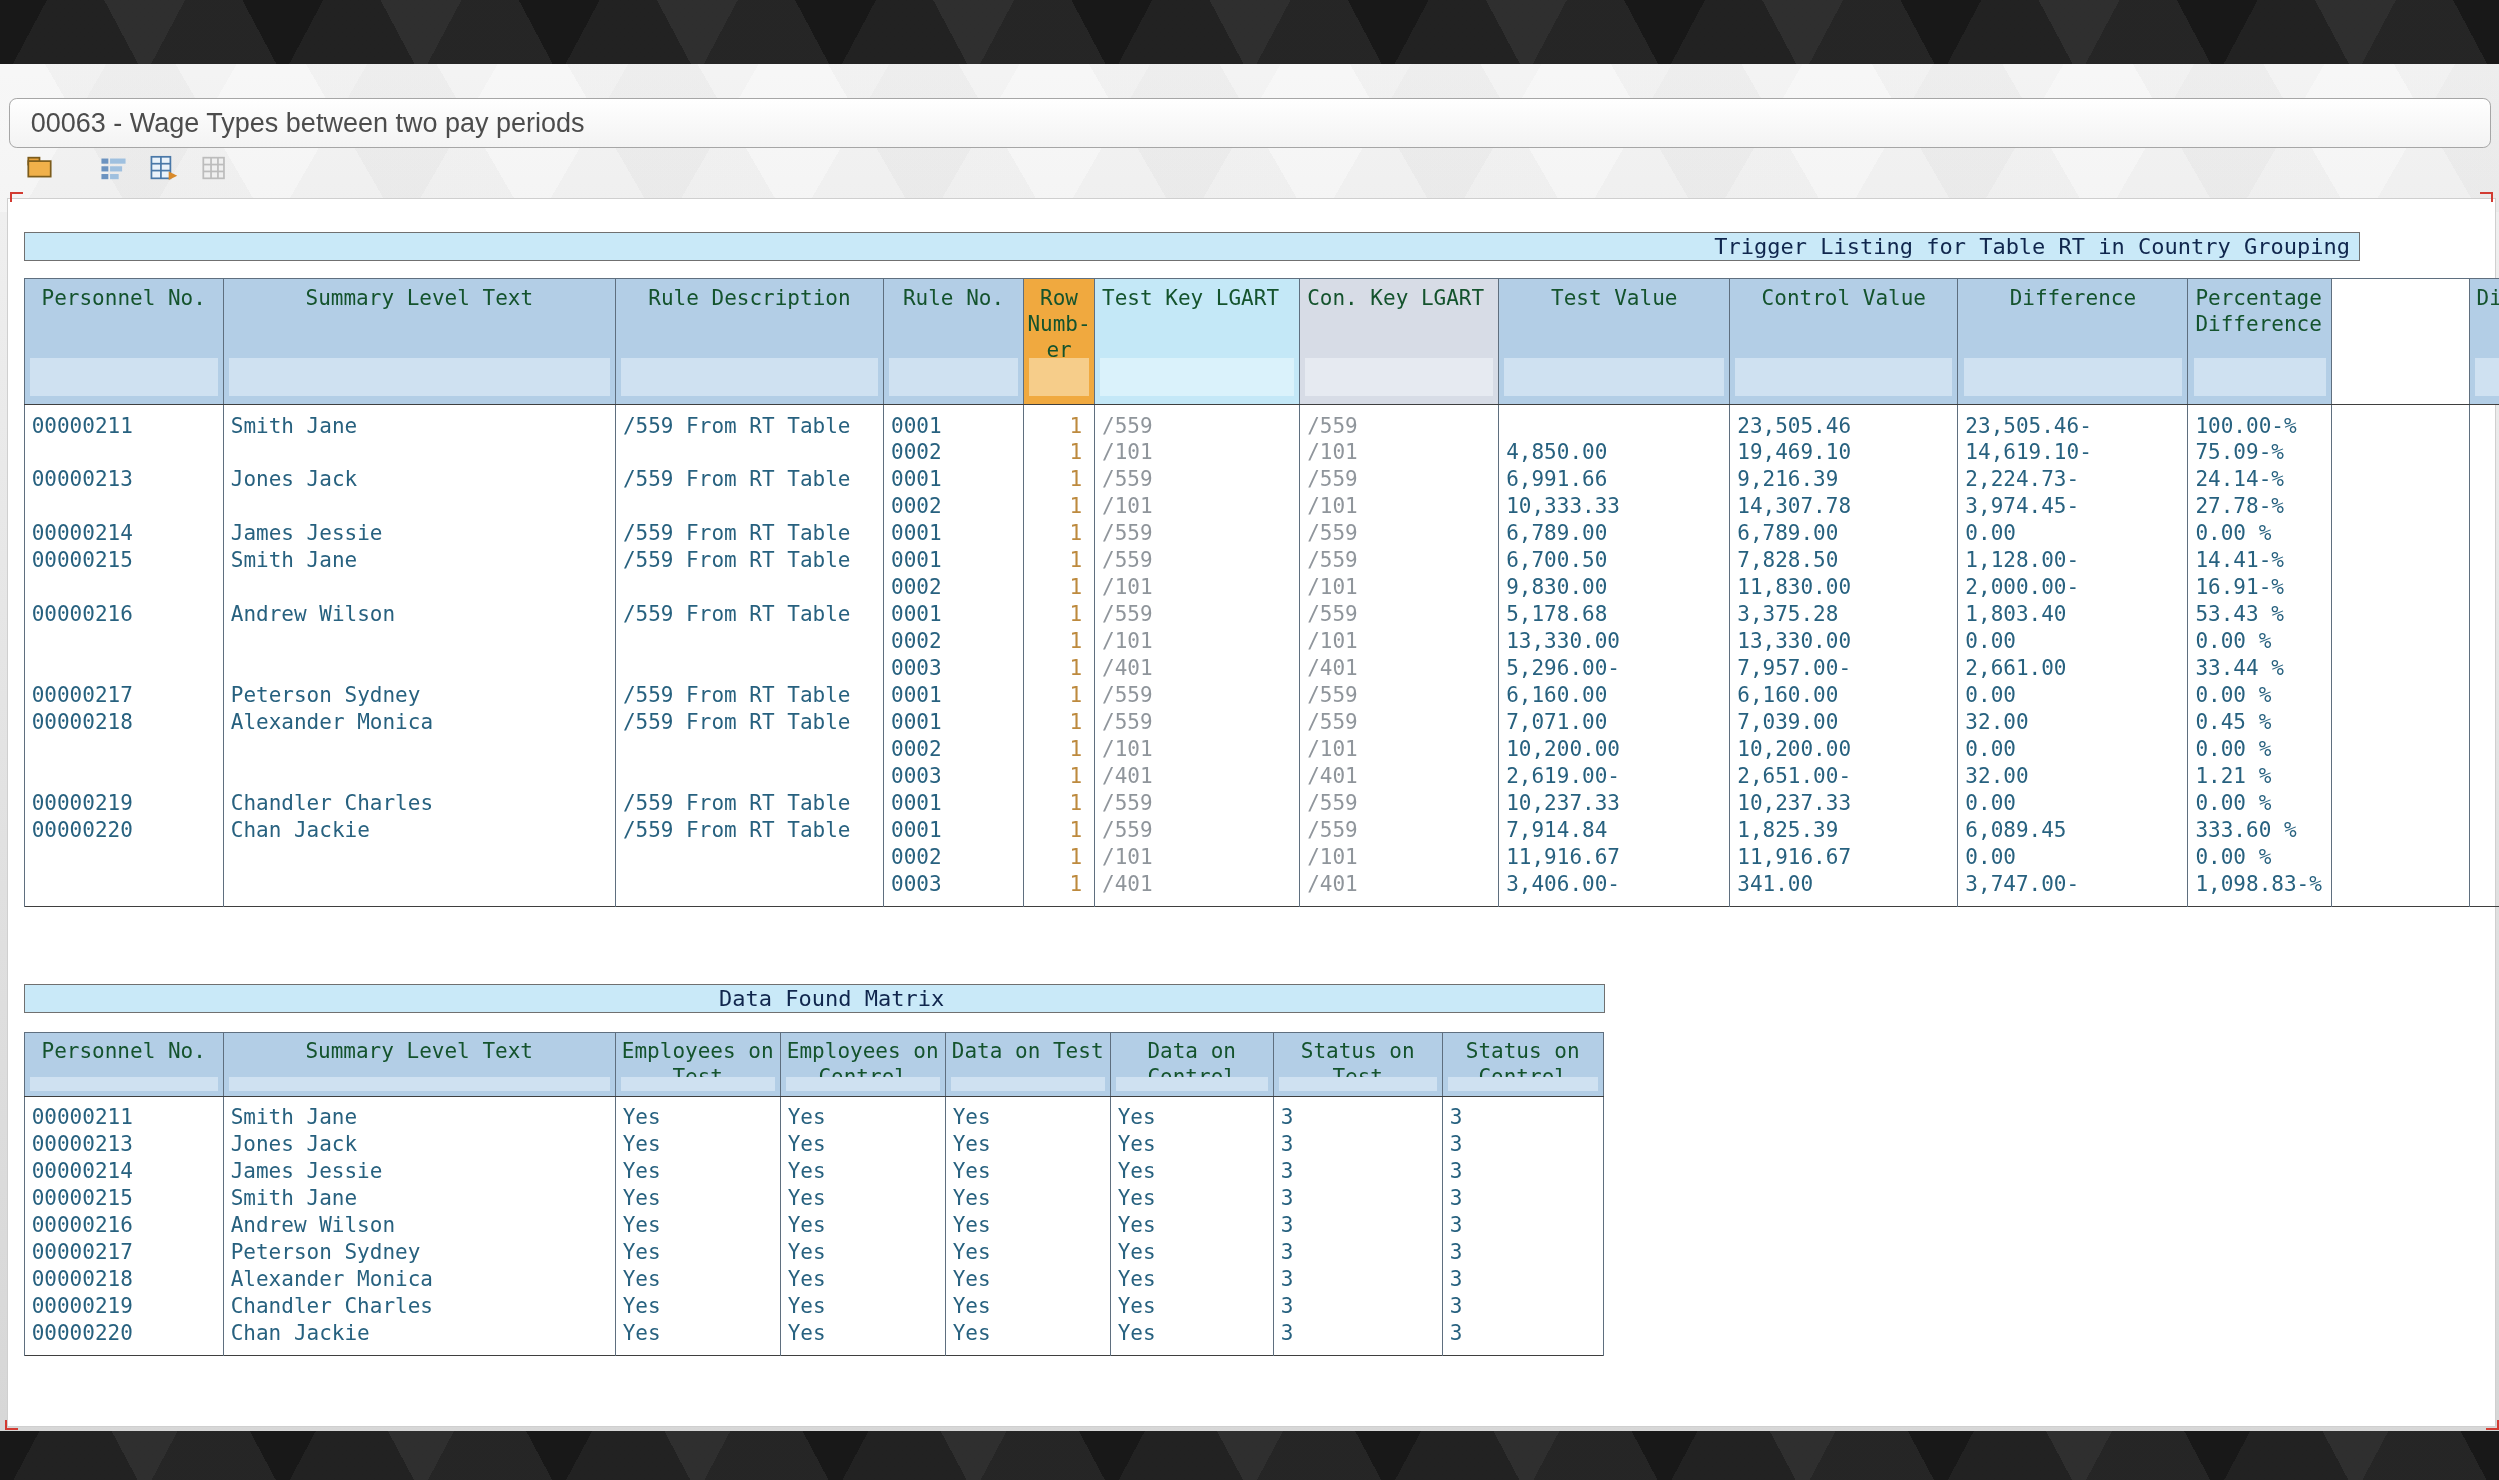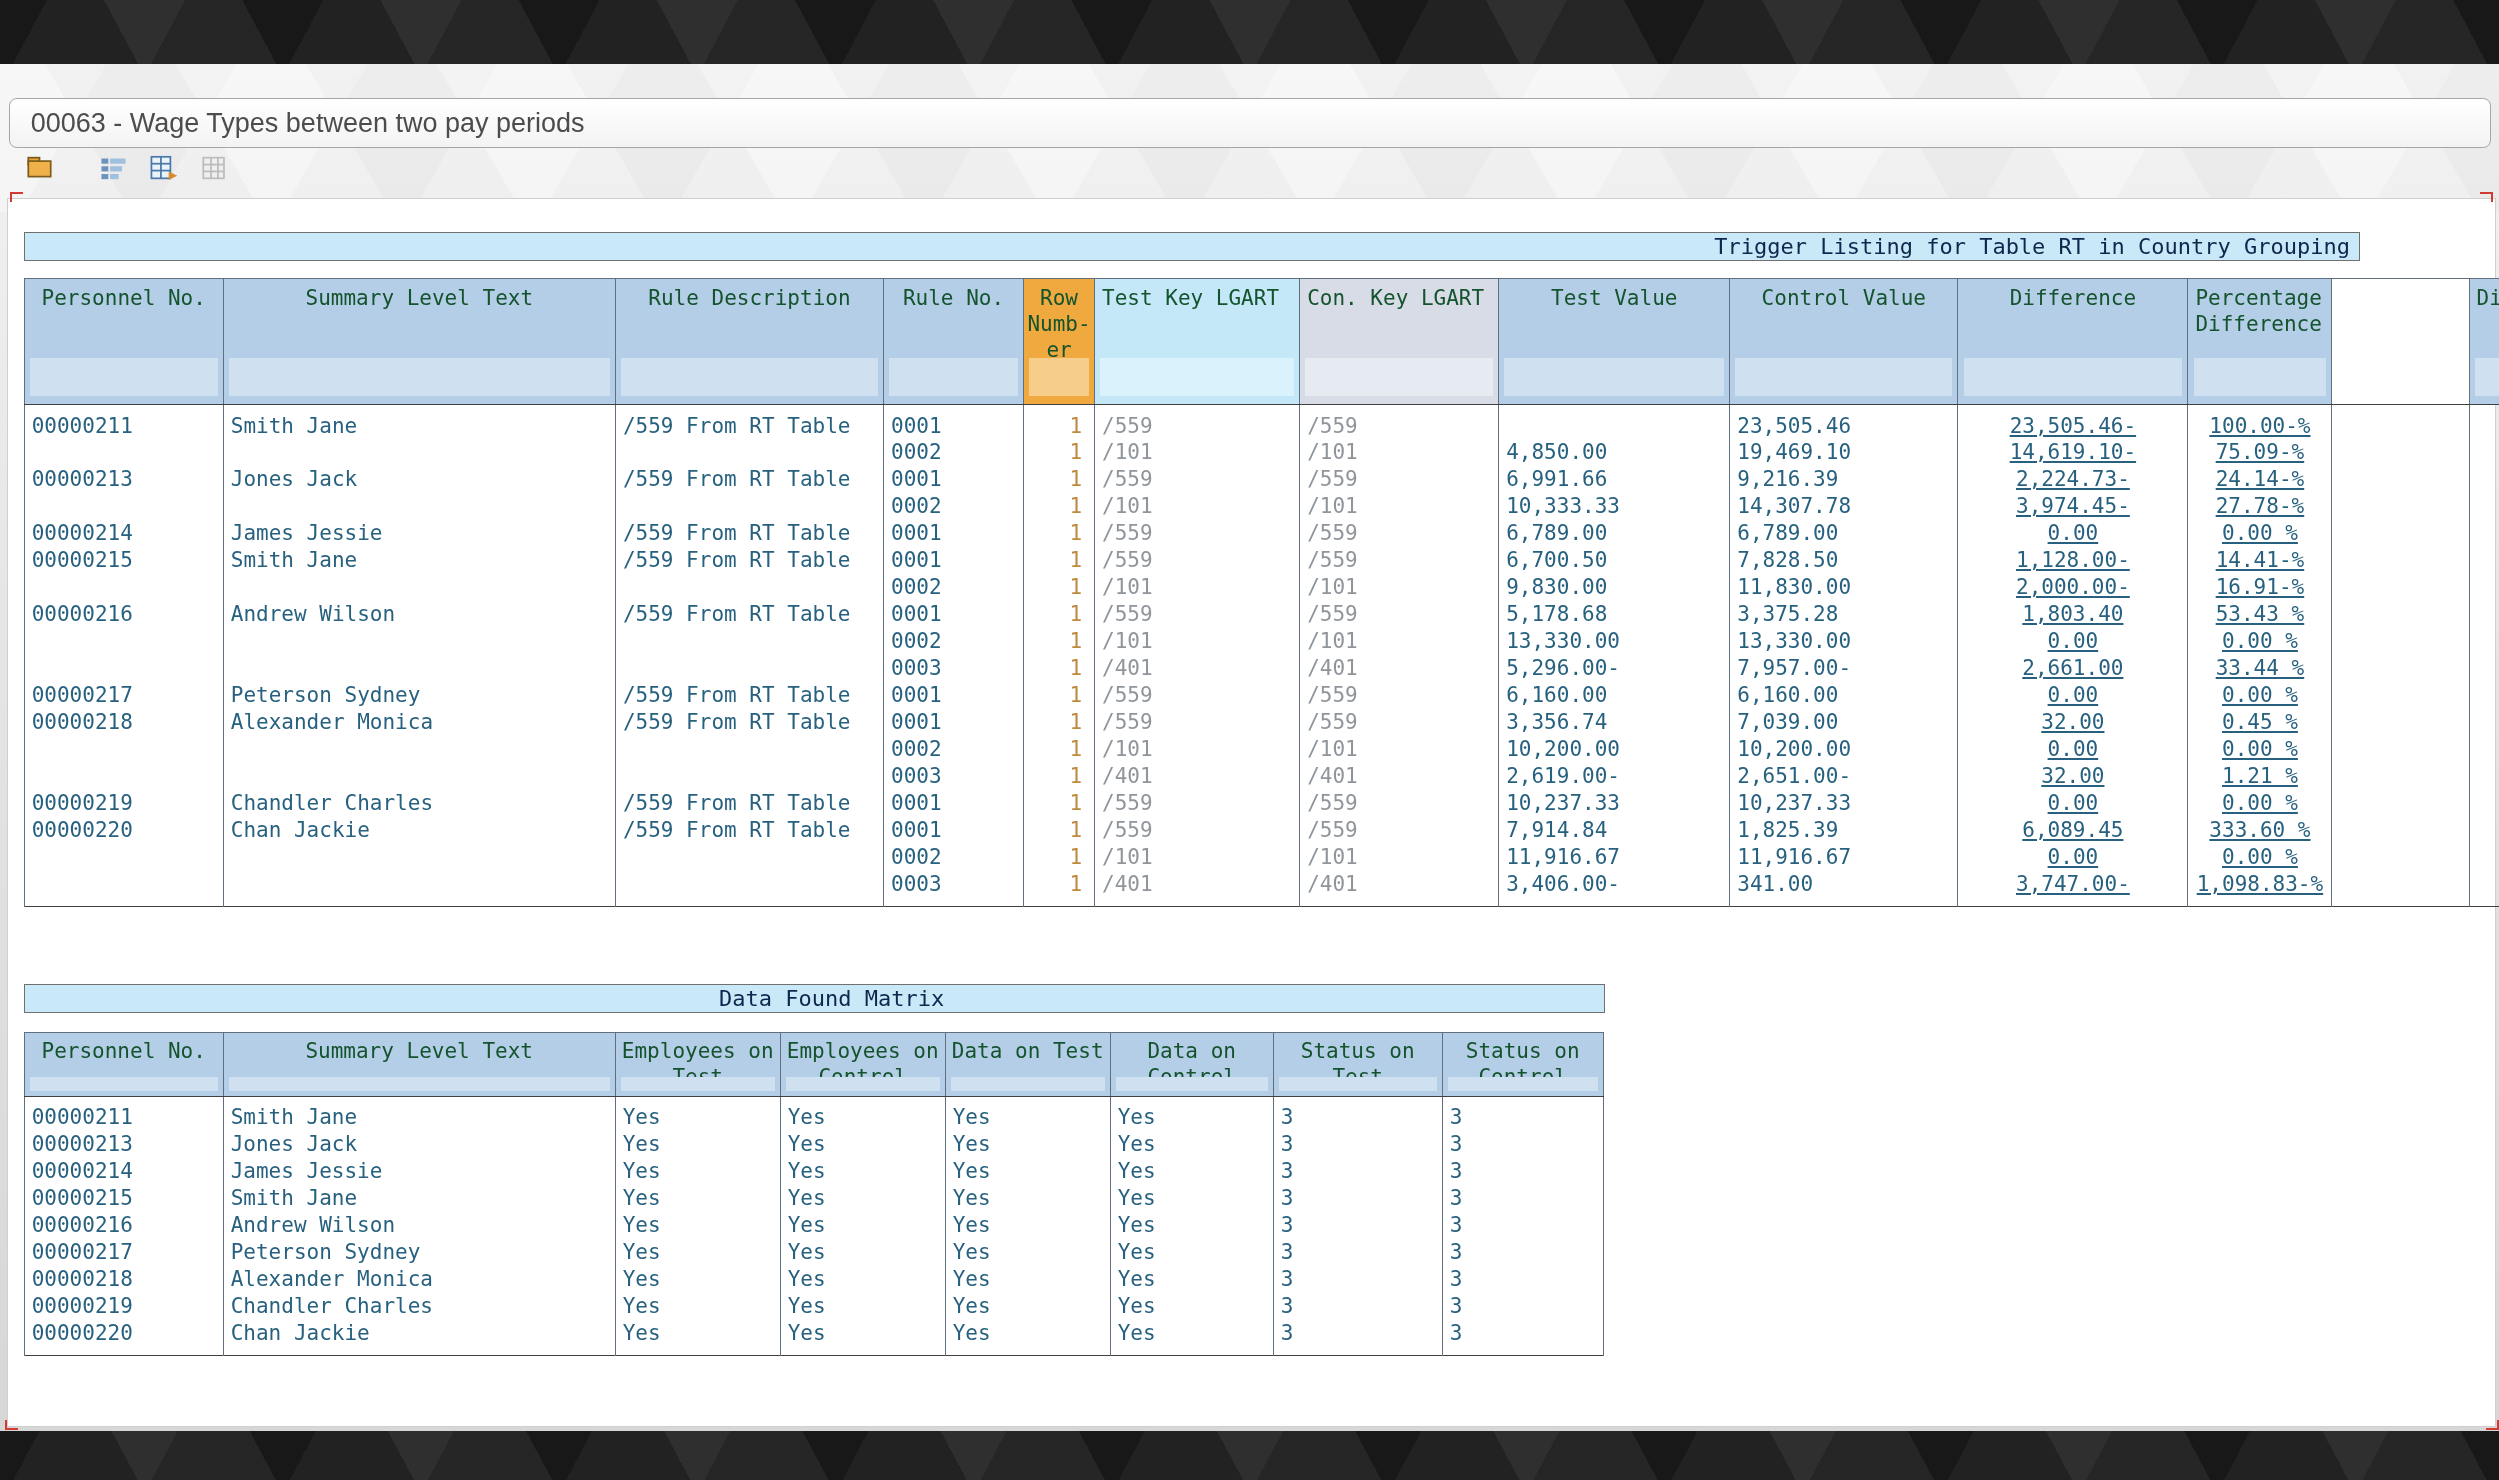--- a/index.html
+++ b/index.html
@@ -73,21 +73,21 @@
   th.tight { padding-left:1.7px; padding-right:1.7px; }
 
   td { height:27px; font-size:21px; color:#27617f; padding:0 7px;
     border-left:0.9px solid #5f6f7f; border-right:0.9px solid #5f6f7f;
     white-space:nowrap; overflow:hidden; }
   tbody tr:first-child td { padding-top:7px; height:34px; }
   tbody tr:last-child td { padding-bottom:8.7px; height:36px; }
 
   td.col-row_num { text-align:right; color:#bd8a3e; padding-right:12px; }
   td.col-test_key, td.col-con_key { color:#8f959b; }
-  td.col-difference, td.col-pct_diff { text-align:center;text-decoration:underline; }
+  td.col-difference, td.col-pct_diff { text-align:left; }
 </style>
 </head>
 <body>
 
 <div class="page">
 
   <div class="deco-band top"></div>
 
   <div class="titlebar">
     <span class="title-text">00063 - Wage Types between two pay periods</span>
@@ -378,21 +378,21 @@
               <td class="col-dif_cut"></td>
             </tr>
             <tr>
               <td class="col-personnel">00000218</td>
               <td class="col-summary">Alexander Monica</td>
               <td class="col-rule_desc">/559 From RT Table</td>
               <td class="col-rule_no">0001</td>
               <td class="col-row_num">1</td>
               <td class="col-test_key">/559</td>
               <td class="col-con_key">/559</td>
-              <td class="col-test_value">3,356.74</td>
+              <td class="col-test_value">7,071.00</td>
               <td class="col-control_value">7,039.00</td>
               <td class="col-difference">32.00</td>
               <td class="col-pct_diff">0.45 %</td>
               <td class="col-gap"></td>
               <td class="col-dif_cut"></td>
             </tr>
             <tr>
               <td class="col-personnel"></td>
               <td class="col-summary"></td>
               <td class="col-rule_desc"></td>

